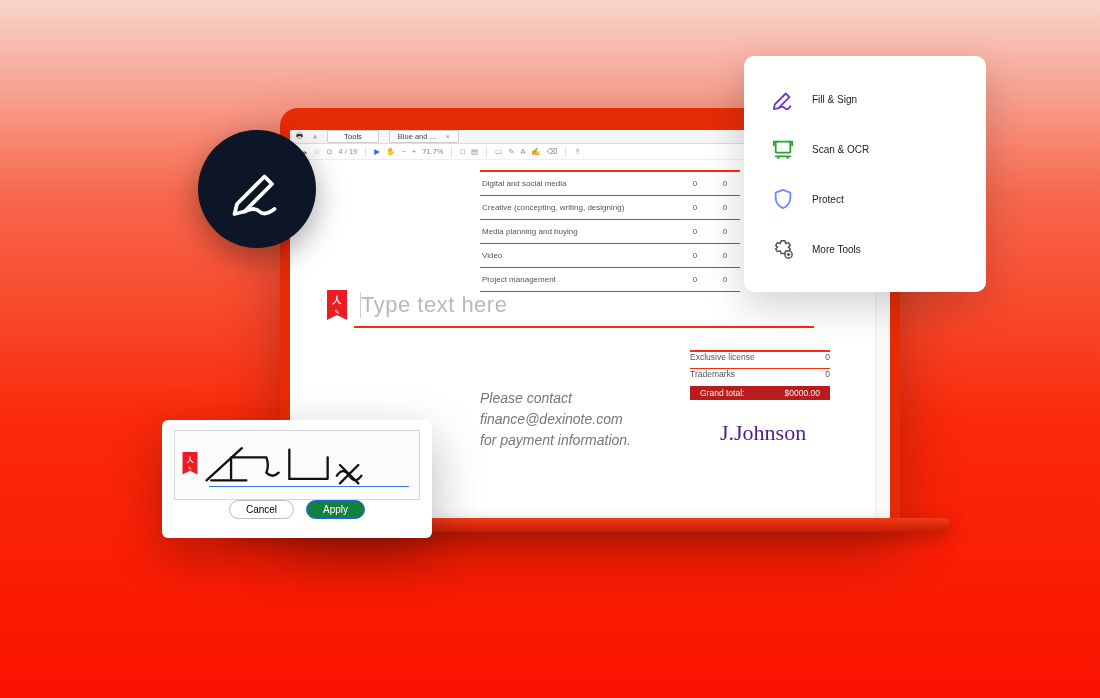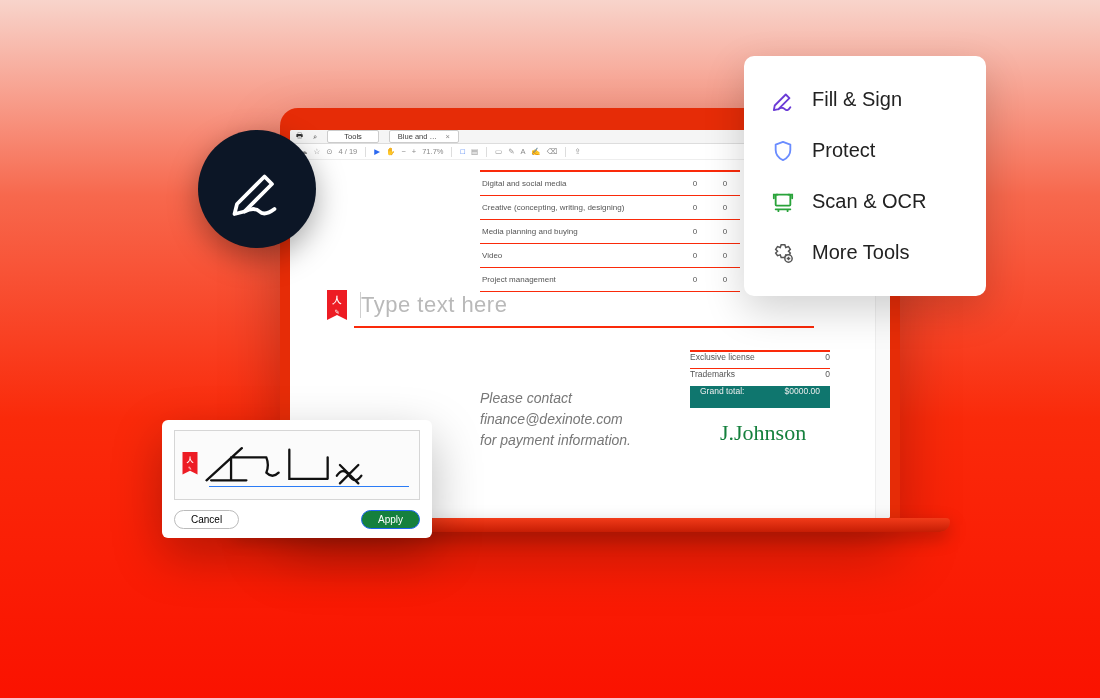--- a/index.html
+++ b/index.html
@@ -28,36 +28,36 @@
   
   .bookmark{position:absolute;left:35px;top:130px;width:24px}
   .typebox{position:absolute;left:70px;top:132px;width:370px}
   .typebox .lbl{font-size:22px;color:#b9b9b9;font-weight:300;letter-spacing:.5px;border-left:1px solid #cfcfcf;padding-left:0}
   .typebox .line{height:2px;background:#fa2a0a;margin-top:8px;width:460px;margin-left:-6px}
   
   .contact{position:absolute;left:190px;top:228px;font-size:14px;color:#777;font-style:italic;line-height:1.5}
   .mini{position:absolute;left:400px;top:190px;width:140px;font-size:8.5px;color:#555}
   .mini .mrow{display:flex;justify-content:space-between;height:18px;border-top:1px solid #fa2a0a}
   .mini .mrow:first-child{border-top:2px solid #fa2a0a}
-  .grand{height:22px;background:#0f766e;color:#eee;display:flex;justify-content:space-between;align-items:flex-start;padding:0 10px;font-size:8.5px}
-  .sign{position:absolute;left:430px;top:260px;font-family:'Brush Script MT','Segoe Script',cursive;font-size:22px;color:#15803d}
+  .grand{height:14px;background:#b91c1c;color:#eee;display:flex;justify-content:space-between;align-items:center;padding:0 10px;font-size:8.5px}
+  .sign{position:absolute;left:430px;top:260px;font-family:'Brush Script MT','Segoe Script',cursive;font-size:22px;color:#4c1d95}
   
   .toolscard{position:absolute;left:744px;top:56px;width:242px;background:#fff;border-radius:10px;box-shadow:0 14px 40px rgba(0,0,0,.18);padding:18px 0}
-  .toolscard .item{display:flex;align-items:center;gap:18px;padding:14px 28px;font-size:20px;color:#222;cursor:pointer}
+  .toolscard .item{display:flex;align-items:center;gap:18px;padding:14px 28px;font-size:10px;color:#222;cursor:pointer}
   .toolscard .item svg{width:22px;height:22px;flex-shrink:0}
   
   .badge{position:absolute;left:198px;top:130px;width:118px;height:118px;border-radius:50%;background:#0c1626;box-shadow:0 10px 30px rgba(0,0,0,.35);display:flex;align-items:center;justify-content:center}
   .badge svg{width:60px;height:60px}
   
   .sigmodal{position:absolute;left:162px;top:420px;width:270px;height:118px;background:#fff;border-radius:6px;box-shadow:0 18px 50px rgba(0,0,0,.28);padding:10px 12px}
   .sigarea{position:relative;height:70px;border:1px solid #d6d6d6;background:#fbfbfb;display:flex;align-items:center}
   .sigarea .bm{width:18px;margin:0 6px}
   .sigarea svg.sig{height:46px}
   .sigarea .under{position:absolute;left:34px;right:10px;bottom:12px;height:1.5px;background:#2b7cf6}
-  .sigbtns{display:flex;justify-content:space-between;gap:12px;margin-top:10px}
+  .sigbtns{display:flex;justify-content:center;gap:12px;}
   .btn{font-size:10px;padding:3px 16px;border-radius:11px;border:1px solid #bbb;background:#fff;cursor:pointer}
   .btn.primary{background:#15803d;color:#fff;border-color:#1e66f2}
 </style>
 </head>
 <body>
 
 <div class="laptop">
   <div class="screen">
 
     <div class="topstrip">
@@ -183,30 +183,30 @@
 
 <div class="toolscard">
   <div class="item">
     <svg viewBox="0 0 24 24">
         <path d="M3 18L15 6l4 4L7 22l-5 1 1-5zM7 22q4-3 7 0t6-2" fill="none" stroke="#6b3bd6" stroke-width="2" stroke-linecap="round" stroke-linejoin="round"></path>
       </svg>
     <span>Fill &amp; Sign</span>
   </div>
   <div class="item">
     <svg viewBox="0 0 24 24">
-        <path d="M12 2l8 3v6c0 5-3.5 9-8 11-4.5-2-8-6-8-11V5l8-3z" fill="none" stroke="#6a8cff" stroke-width="2" stroke-linejoin="round"></path>
-      </svg>
-    <span>Protect</span>
-  </div>
-  <div class="item">
-    <svg viewBox="0 0 24 24">
         <rect x="4" y="4" width="16" height="12" rx="1" fill="none" stroke="#29a33a" stroke-width="2"></rect>
         <path d="M4 20h16M7 20v2M17 20v2M2 8v-4h4M22 8v-4h-4" fill="none" stroke="#29a33a" stroke-width="2" stroke-linecap="round"></path>
       </svg>
     <span>Scan &amp; OCR</span>
+  </div>
+  <div class="item">
+    <svg viewBox="0 0 24 24">
+        <path d="M12 2l8 3v6c0 5-3.5 9-8 11-4.5-2-8-6-8-11V5l8-3z" fill="none" stroke="#6a8cff" stroke-width="2" stroke-linejoin="round"></path>
+      </svg>
+    <span>Protect</span>
   </div>
   <div class="item">
     <svg viewBox="0 0 24 24">
         <path d="M14 3l1 3 3-1 2 3-2 2 2 2-2 3-3-1-1 3h-4l-1-3-3 1-2-3 2-2-2-2 2-3 3 1 1-3z" fill="none" stroke="#555" stroke-width="1.6"></path>
         <circle cx="18" cy="18" r="4" fill="#fff" stroke="#555" stroke-width="1.6"></circle>
         <path d="M18 16v4M16 18h4" stroke="#555" stroke-width="1.6"></path>
       </svg>
     <span>More Tools</span>
   </div>
 </div>

